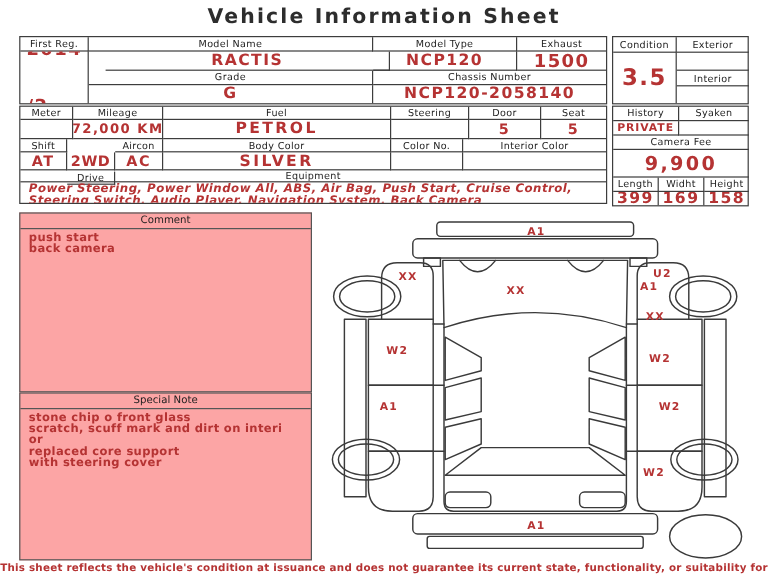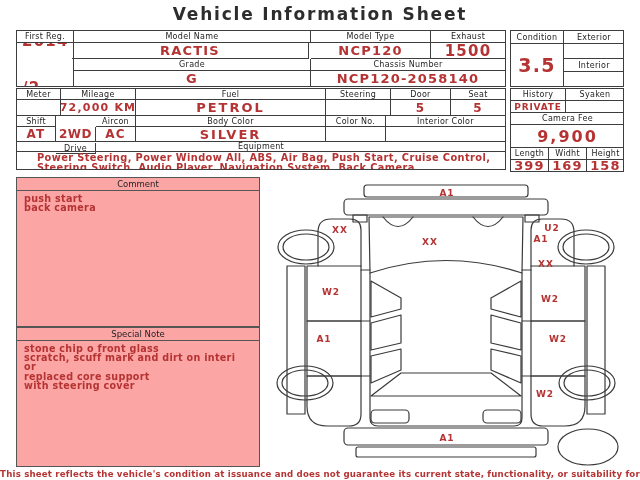--- a/index.html
+++ b/index.html
@@ -44,21 +44,21 @@
 
   <div class="title">Vehicle Information Sheet</div>
 
   <div class="tbl" style="left:16px;top:30px;width:490px;height:57px;">
     <div class="cell hdr br bb" style="left:0;top:0;width:57px;height:12px;">First Reg.</div>
     <div class="cell val br" style="left:0;top:12px;width:57px;height:43px;font-size:15px;flex-direction:column;align-items:flex-start;padding-left:5px;line-height:16px;">
       <span>2014</span>
       <span>/2</span>
     </div>
     <div class="cell hdr br bb" style="left:57px;top:0;width:237px;height:12px;">Model Name</div>
-    <div class="cell val br bb" style="left:55px;top:12px;width:237px;height:16px;font-size:13px;">RACTIS</div>
+    <div class="cell val br bb" style="left:71px;top:12px;width:237px;height:16px;font-size:13px;">RACTIS</div>
     <div class="cell hdr br bb" style="left:57px;top:28px;width:237px;height:12px;">Grade</div>
     <div class="cell val br" style="left:57px;top:40px;width:237px;height:15px;font-size:13px;">G</div>
     <div class="cell hdr br bb" style="left:294px;top:0;width:120px;height:12px;">Model Type</div>
     <div class="cell val br bb" style="left:294px;top:12px;width:120px;height:16px;font-size:13px;">NCP120</div>
     <div class="cell hdr bb" style="left:414px;top:0;width:74px;height:12px;">Exhaust</div>
     <div class="cell val bb" style="left:414px;top:12px;width:74px;height:16px;font-size:15px;">1500</div>
     <div class="cell hdr bb" style="left:294px;top:28px;width:194px;height:12px;">Chassis Number</div>
     <div class="cell val" style="left:294px;top:40px;width:194px;height:15px;font-size:13px;">NCP120-2058140</div>
   </div>
 
@@ -94,21 +94,21 @@
     <div class="cell hdr bb" style="left:369px;top:27px;width:119px;height:11px;">Interior Color</div>
 
     <div class="cell val br bb" style="left:0;top:38px;width:39px;height:15px;font-size:12px;">AT</div>
     <div class="cell val br bb" style="left:39px;top:38px;width:40px;height:15px;font-size:12px;letter-spacing:.5px;">2WD</div>
     <div class="cell val br bb" style="left:79px;top:38px;width:40px;height:15px;font-size:12px;">AC</div>
     <div class="cell val br bb" style="left:119px;top:38px;width:190px;height:15px;font-size:13px;letter-spacing:2px;">SILVER</div>
     <div class="cell val br bb" style="left:309px;top:38px;width:60px;height:15px;font-size:11px;"></div>
     <div class="cell val bb" style="left:369px;top:38px;width:119px;height:15px;font-size:11px;"></div>
 
     <div class="cell hdr bb" style="left:0;top:53px;width:488px;height:10px;">Equipment</div>
-    <div class="cell redtext eqp" style="left:15px;top:63px;width:488px;height:17px;">Power Steering, Power Window  All, ABS, Air Bag, Push Start, Cruise Control, Steering Switch, Audio Player, Navigation System, Back Camera</div>
+    <div class="cell redtext eqp" style="left:2px;top:63px;width:488px;height:17px;font-style:italic;">Power Steering, Power Window  All, ABS, Air Bag, Push Start, Cruise Control, Steering Switch, Audio Player, Navigation System, Back Camera</div>
   </div>
 
   <div class="tbl" style="left:510px;top:88px;width:114px;height:84px;">
     <div class="cell hdr br bb" style="left:0;top:0;width:55px;height:12px;">History</div>
     <div class="cell hdr bb" style="left:55px;top:0;width:58px;height:12px;">Syaken</div>
     <div class="cell val br bb" style="left:0;top:12px;width:55px;height:12px;font-size:9px;letter-spacing:.8px;">PRIVATE</div>
     <div class="cell val bb" style="left:55px;top:12px;width:58px;height:12px;font-size:9px;"></div>
     <div class="cell hdr bb" style="left:0;top:24px;width:113px;height:12px;">Camera Fee</div>
     <div class="cell val bb" style="left:0;top:36px;width:113px;height:23px;font-size:16px;letter-spacing:2px;">9,900</div>
     <div class="cell hdr br bb" style="left:0;top:59px;width:38px;height:12px;">Length</div>

